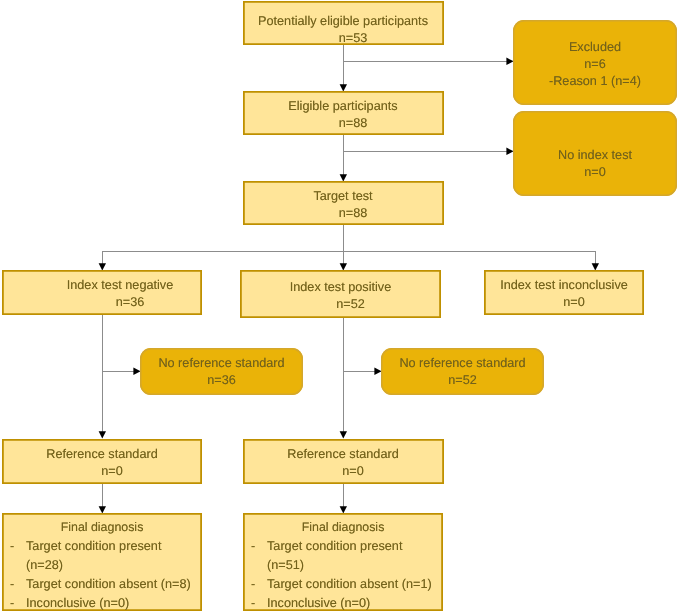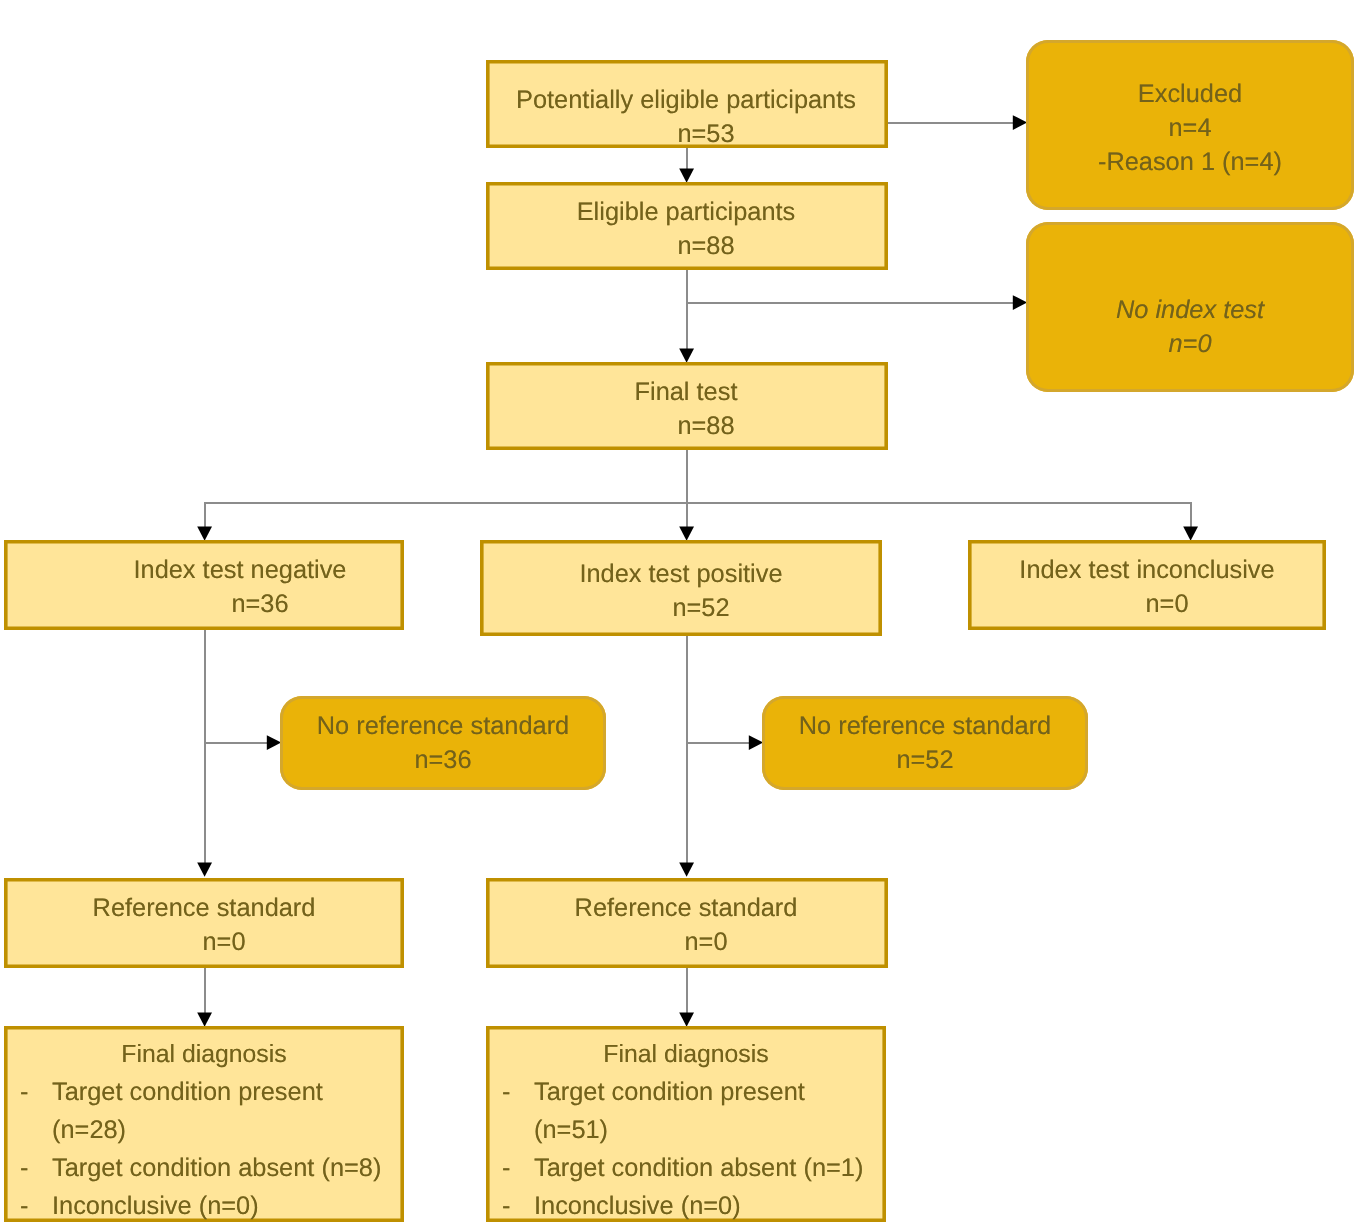--- a/index.html
+++ b/index.html
@@ -5,24 +5,24 @@
 <style>
 html,body{margin:0;padding:0;background:#ffffff;}
 body{width:685px;height:613px;font-family:"Liberation Sans",sans-serif;overflow:hidden;
   -webkit-font-smoothing:antialiased;text-rendering:geometricPrecision;}
 #stage{position:relative;width:685px;height:613px;background:#fff;}
 svg.connectors{position:absolute;left:0;top:0;width:685px;height:613px;pointer-events:none;}
 .box{position:absolute;box-sizing:border-box;display:flex;flex-direction:column;
      align-items:center;justify-content:center;overflow:visible;}
 .b-solid{background:#ffe599;border:0;box-shadow:inset 0 0 0 1.8px #bf9000;}
 .b-solid:not(.list){padding-top:4px;}
-.b-solid.pt3{padding-top:14px;margin-top:29px;}
+.b-solid.pt3{padding-top:14px;}
 .b-soft{background:#eab308;border:0;box-shadow:inset 0 0 0 1.5px #d4a72c;border-radius:11px;}
 .b-soft.pt{padding-top:4px;}
-.b-soft.pt2{padding-top:20px;font-style:italic;}
+.b-soft.pt2{padding-top:20px;}
 .line{color:#73621b;font-size:12.7px;line-height:17px;white-space:nowrap;letter-spacing:0;
       text-shadow:0 0 0.3px rgba(120,101,30,0.6);}
 .box.list .line{line-height:18.9px;font-size:12.7px;}
 .box.list{align-items:flex-start;justify-content:space-between;padding-top:5px;}
 .box.list .ttl{width:100%;text-align:center;font-size:12.4px;}
 .b-solid .cnt{position:relative;left:10px;}
 .bullet{display:flex;width:100%;}
 .bullet .dash{width:24px;flex:0 0 24px;text-align:left;padding-left:8px;box-sizing:border-box;}
 </style>
 </head>
@@ -71,50 +71,50 @@
     </g>
   </svg>
 
   <div class="box b-solid pt3" style="left:242.5px;top:1px;width:201px;height:43.5px;">
     <div class="line">Potentially eligible participants</div>
     <div class="line cnt">n=53</div>
   </div>
 
   <div class="box b-soft pt" style="left:513px;top:20px;width:164px;height:85px;">
     <div class="line">Excluded</div>
-    <div class="line">n=4</div>
+    <div class="line">n=6</div>
     <div class="line">-Reason 1 (n=4)</div>
   </div>
 
   <div class="box b-solid" style="left:242.5px;top:90.5px;width:201px;height:44px;">
     <div class="line">Eligible participants</div>
     <div class="line cnt">n=88</div>
   </div>
 
   <div class="box b-soft pt2" style="left:513px;top:111px;width:164px;height:85px;">
     <div class="line">No index test</div>
     <div class="line">n=0</div>
   </div>
 
   <div class="box b-solid" style="left:242.5px;top:180.5px;width:201px;height:44.5px;">
-    <div class="line">Final test</div>
+    <div class="line">Target test</div>
     <div class="line cnt">n=88</div>
   </div>
 
   <div class="box b-solid" style="left:2px;top:270px;width:200px;height:44.5px;padding-left:36px;">
     <div class="line">Index test negative</div>
     <div class="line cnt">n=36</div>
   </div>
 
   <div class="box b-solid" style="left:240px;top:270px;width:201px;height:48px;">
     <div class="line">Index test positive</div>
     <div class="line cnt">n=52</div>
   </div>
 
-  <div class="box b-solid" style="left:484px;top:270px;width:179px;height:44.5px;">
+  <div class="box b-solid" style="left:484px;top:270px;width:160px;height:44.5px;">
     <div class="line">Index test inconclusive</div>
     <div class="line cnt">n=0</div>
   </div>
 
   <div class="box b-soft" style="left:140px;top:348px;width:163px;height:47px;">
     <div class="line">No reference standard</div>
     <div class="line">n=36</div>
   </div>
 
   <div class="box b-soft" style="left:381px;top:348px;width:163px;height:47px;">

